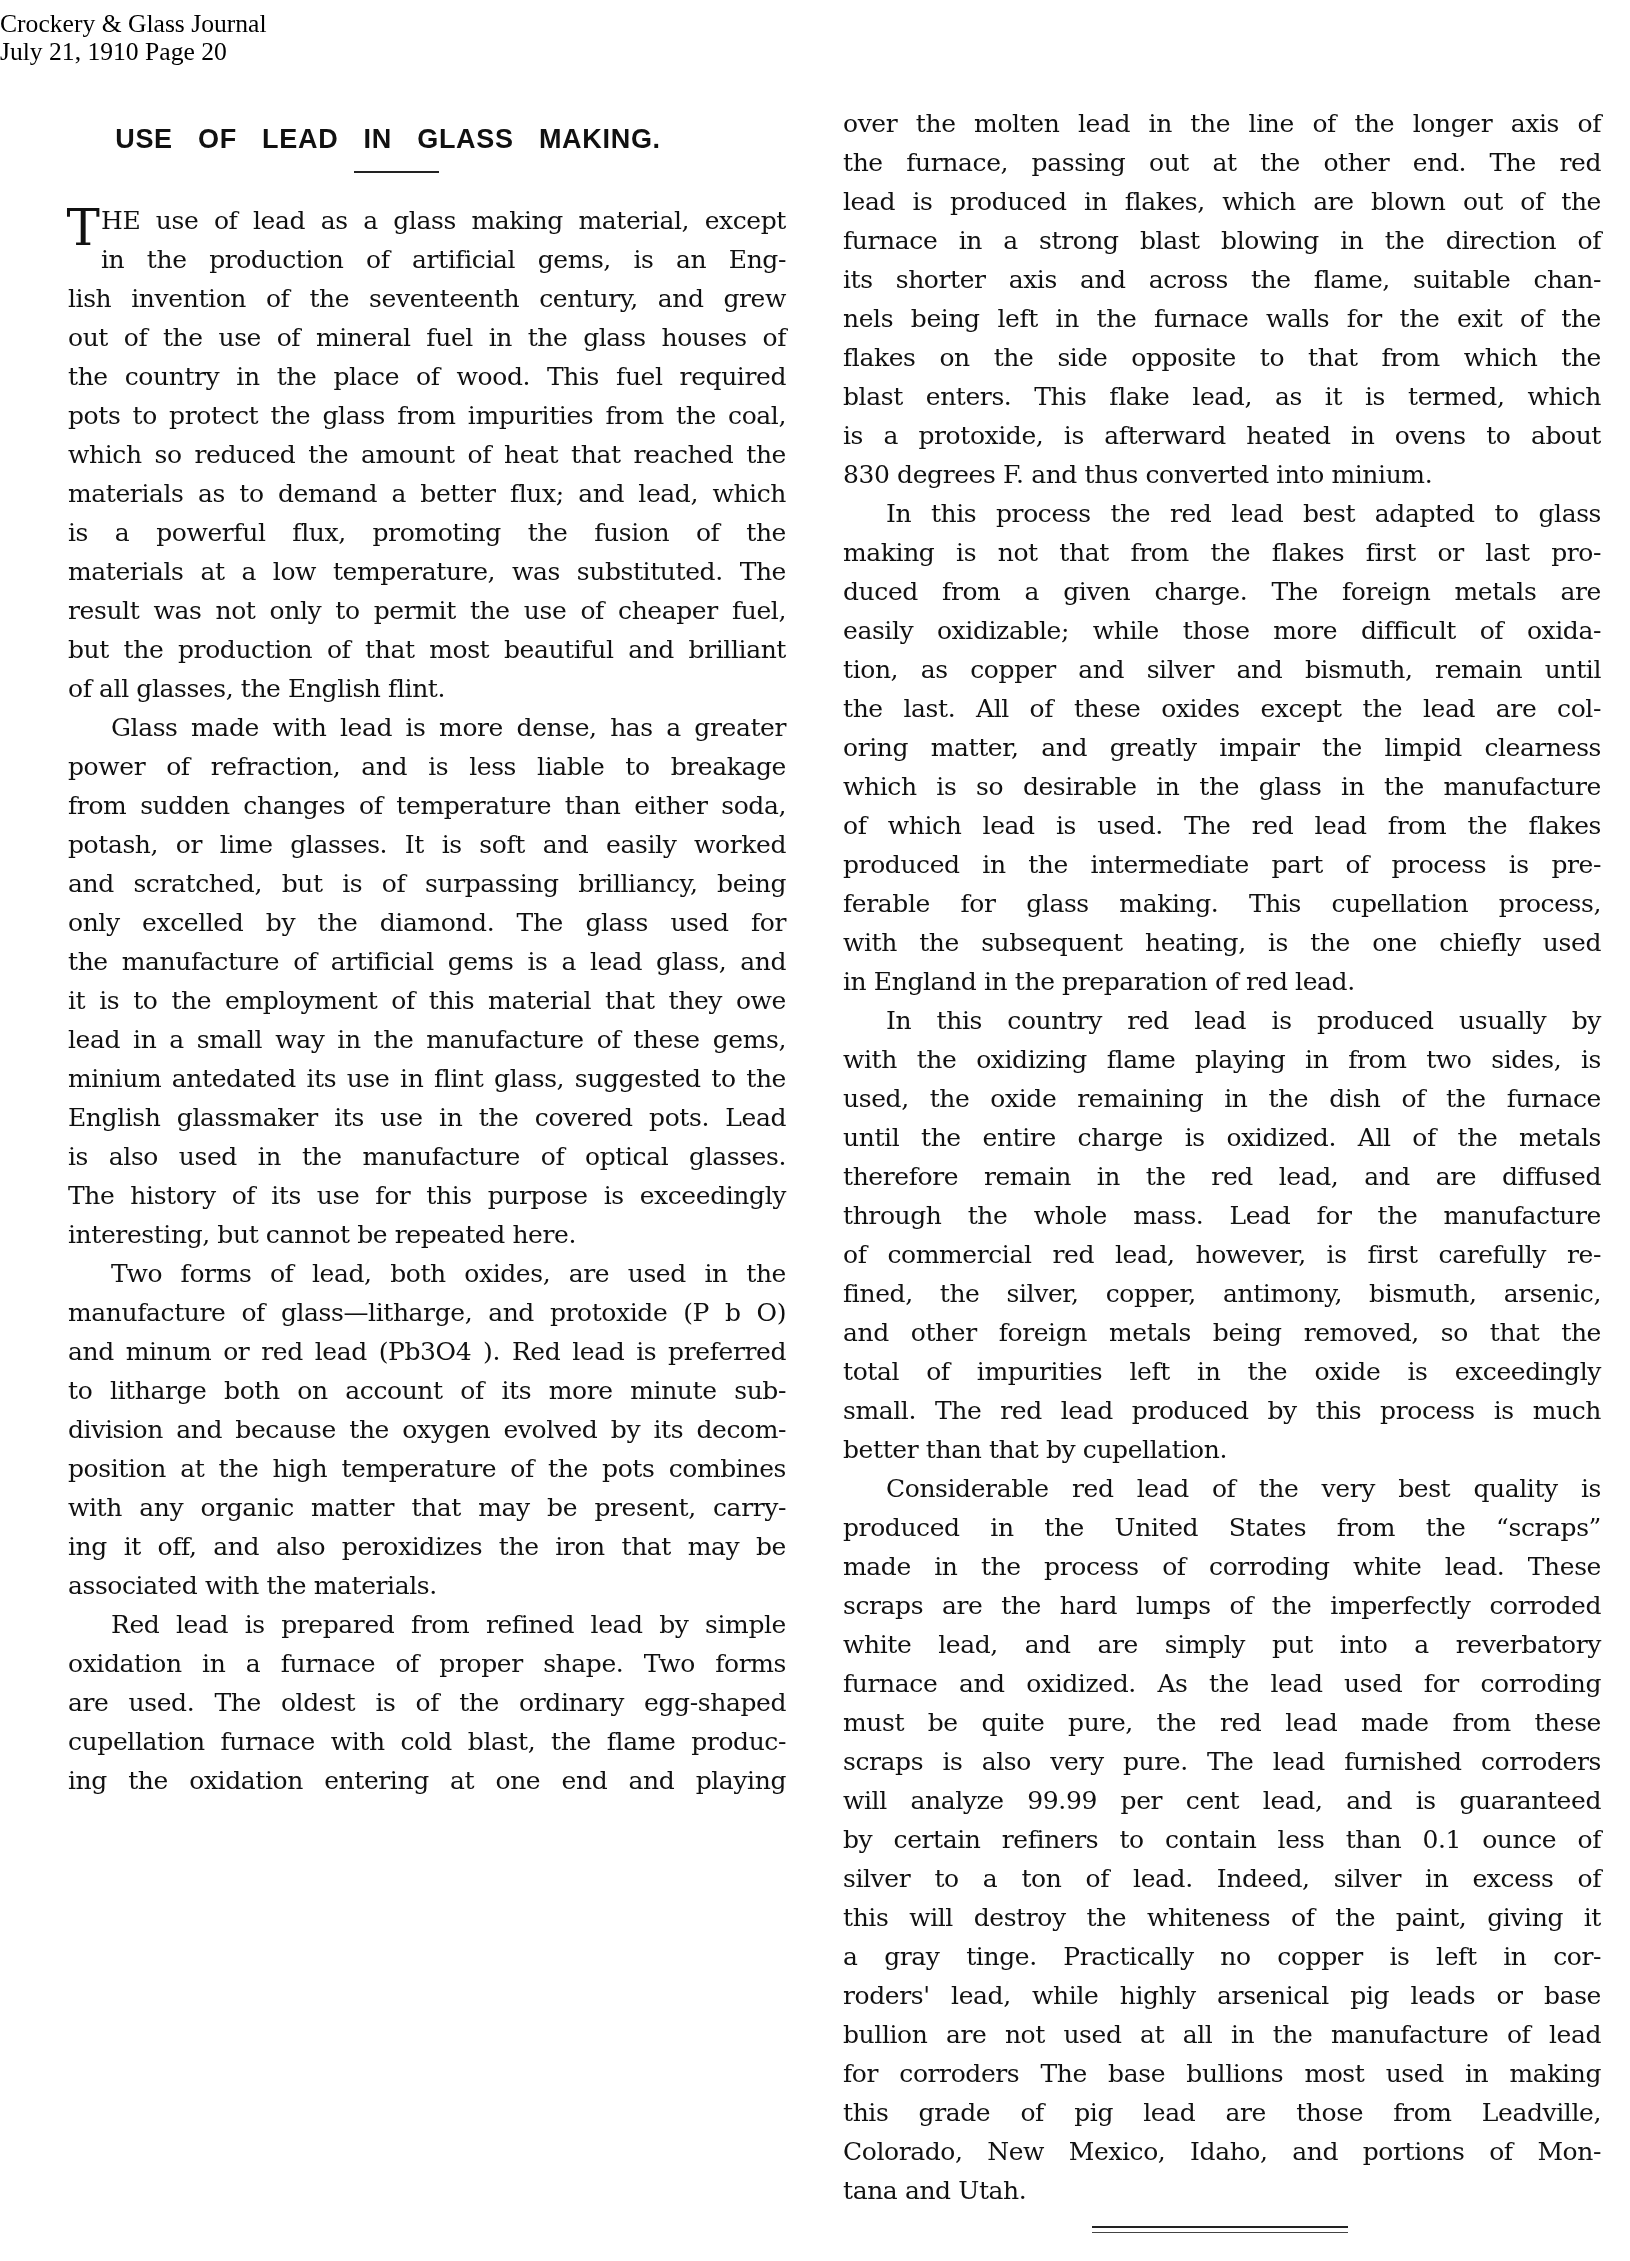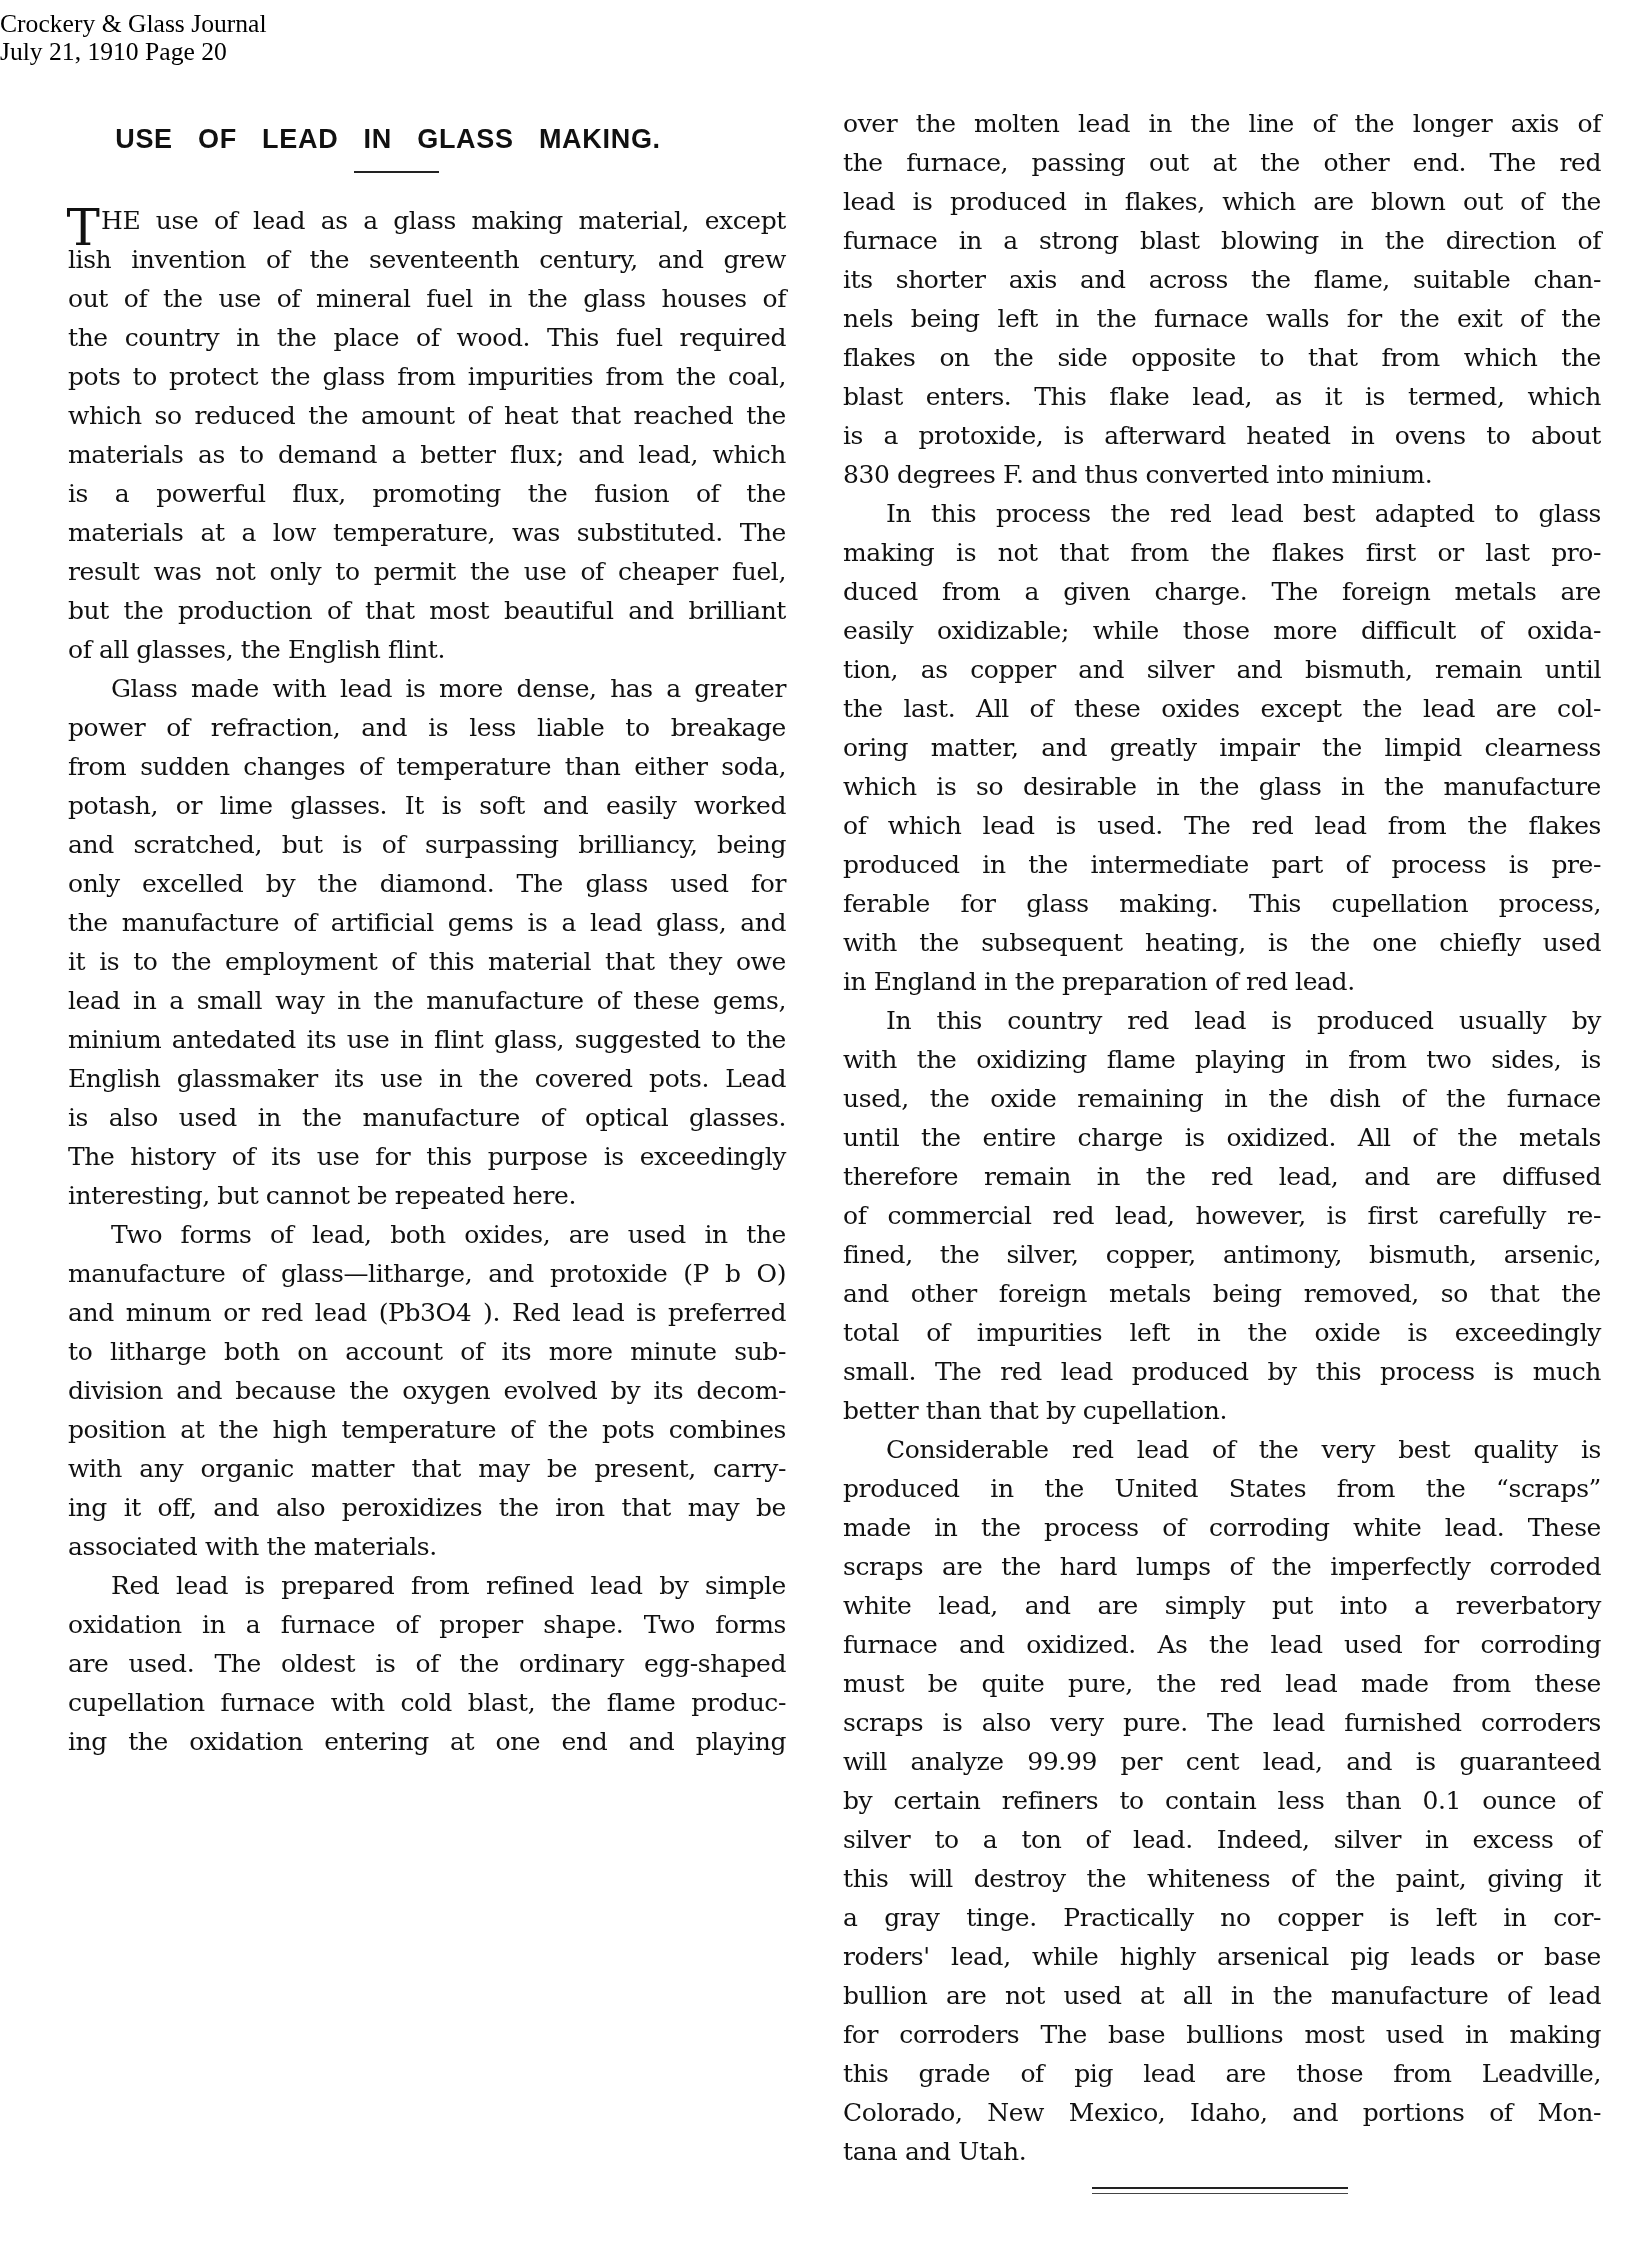--- a/index.html
+++ b/index.html
@@ -53,20 +53,21 @@
   <div>July 21, 1910  Page 20</div>
 </div>
 
 <div class="col col-left">
   <div class="title">USE OF LEAD IN GLASS MAKING.</div>
   <div class="title-rule"></div>
   <div class="dropcap-wrap">
     <span class="dropcap">T</span>
     <div id="left-lines">
         <div class="line after-cap">HE use of lead as a glass making material, except</div>
+        <div class="line after-cap2">in the production of artificial gems, is an Eng-</div>
         <div class="line">lish invention of the seventeenth century, and grew</div>
         <div class="line">out of the use of mineral fuel in the glass houses of</div>
         <div class="line">the country in the place of wood.  This fuel required</div>
         <div class="line">pots to protect the glass from impurities from the coal,</div>
         <div class="line">which so reduced the amount of heat that reached the</div>
         <div class="line">materials as to demand a better flux; and lead, which</div>
         <div class="line">is a powerful flux, promoting the fusion of the</div>
         <div class="line">materials at a low temperature, was substituted.  The</div>
         <div class="line">result was not only to permit the use of cheaper fuel,</div>
         <div class="line">but the production of that most beautiful and brilliant</div>
@@ -126,20 +127,21 @@
       <div class="line">of which lead is used.  The red lead from the flakes</div>
       <div class="line">produced in the intermediate part of process is pre-</div>
       <div class="line">ferable for glass making.  This cupellation process,</div>
       <div class="line">with the subsequent heating, is the one chiefly used</div>
       <div class="line last">in England in the preparation of red lead.</div>
       <div class="line indent">In this country red lead is produced usually by</div>
       <div class="line">with the oxidizing flame playing in from two sides, is</div>
       <div class="line">used, the oxide remaining in the dish of the furnace</div>
       <div class="line">until the entire charge is oxidized.  All of the metals</div>
       <div class="line">therefore remain in the red lead, and are diffused</div>
+      <div class="line">through the whole mass.  Lead for the manufacture</div>
       <div class="line">of commercial red lead, however, is first carefully re-</div>
       <div class="line">fined, the silver, copper, antimony, bismuth, arsenic,</div>
       <div class="line">and other foreign metals being removed, so that the</div>
       <div class="line">total of impurities left in the oxide is exceedingly</div>
       <div class="line">small.  The red lead produced by this process is much</div>
       <div class="line last">better than that by cupellation.</div>
       <div class="line indent">Considerable red lead of the very best quality is</div>
       <div class="line">produced in the United States from the “scraps”</div>
       <div class="line">made in the process of corroding white lead.  These</div>
       <div class="line">scraps are the hard lumps of the imperfectly corroded</div>

